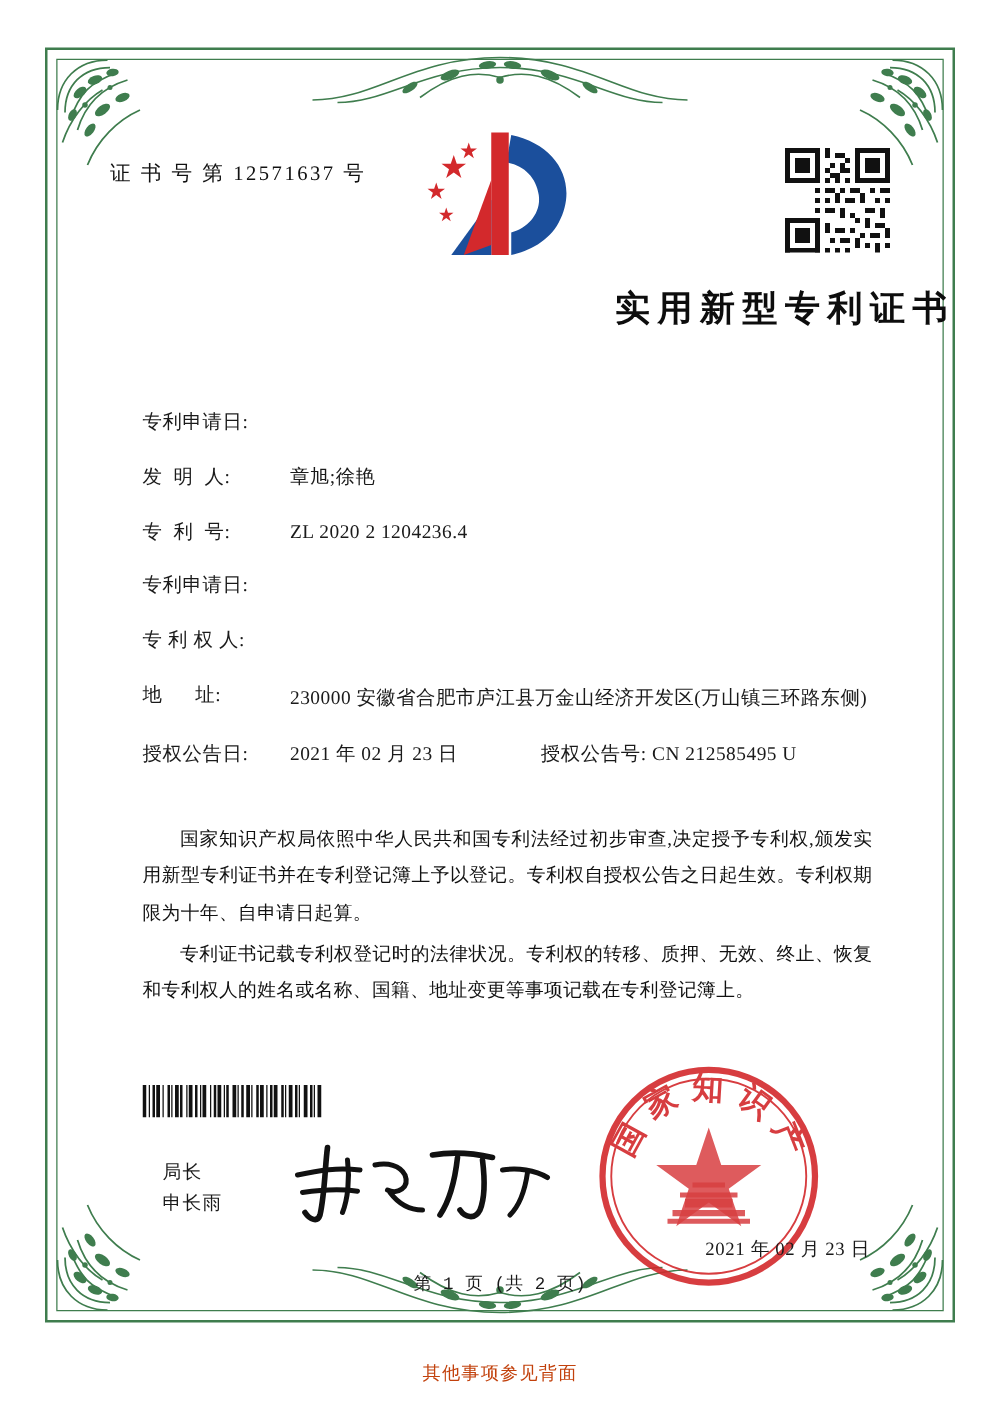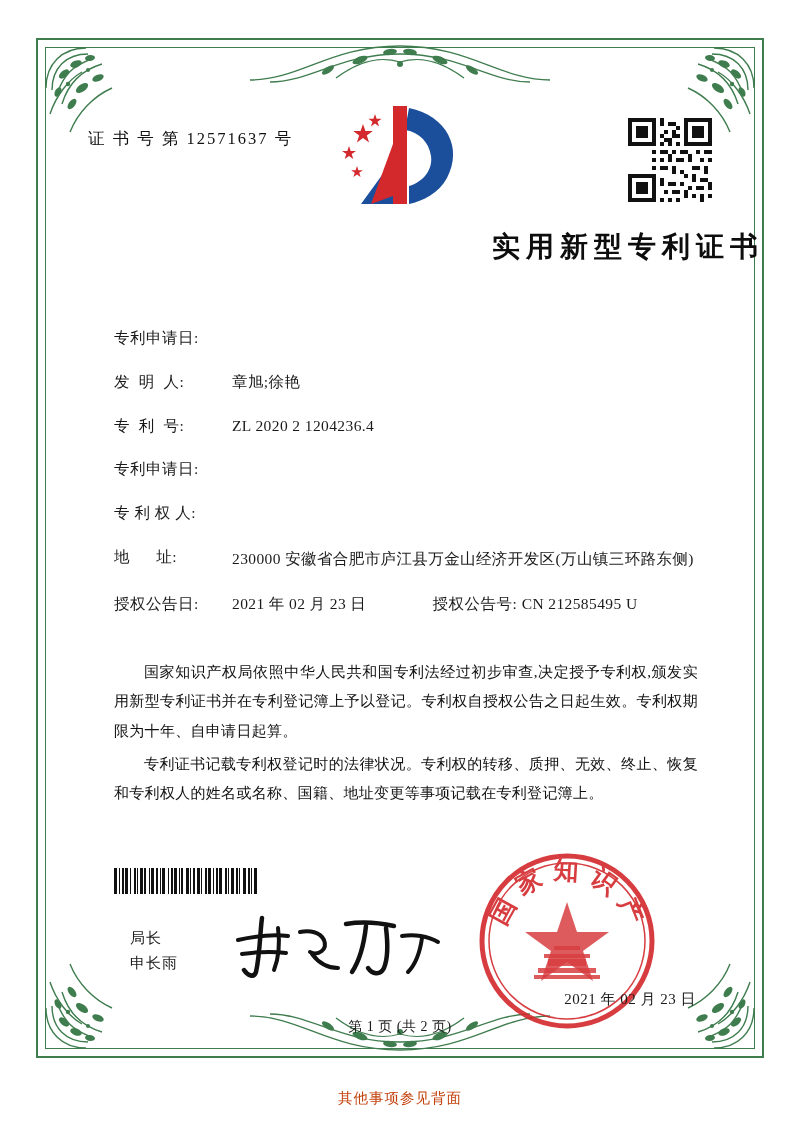--- a/index.html
+++ b/index.html
@@ -217,20 +217,21 @@
     letter-spacing: 0.5px;
   }
 
   .page-no {
     position: absolute;
     left: 0; right: 0;
     bottom: 22px;
     text-align: center;
     font-size: 14px;
     letter-spacing: 0.5px;
+    font-family: Liberation Mono, monospace;
   }
 
   .footer-note {
     position: absolute;
     left: 0; right: 0;
     bottom: 24px;
     text-align: center;
     font-size: 14.5px;
     letter-spacing: 1px;
     color: #c2410c;

